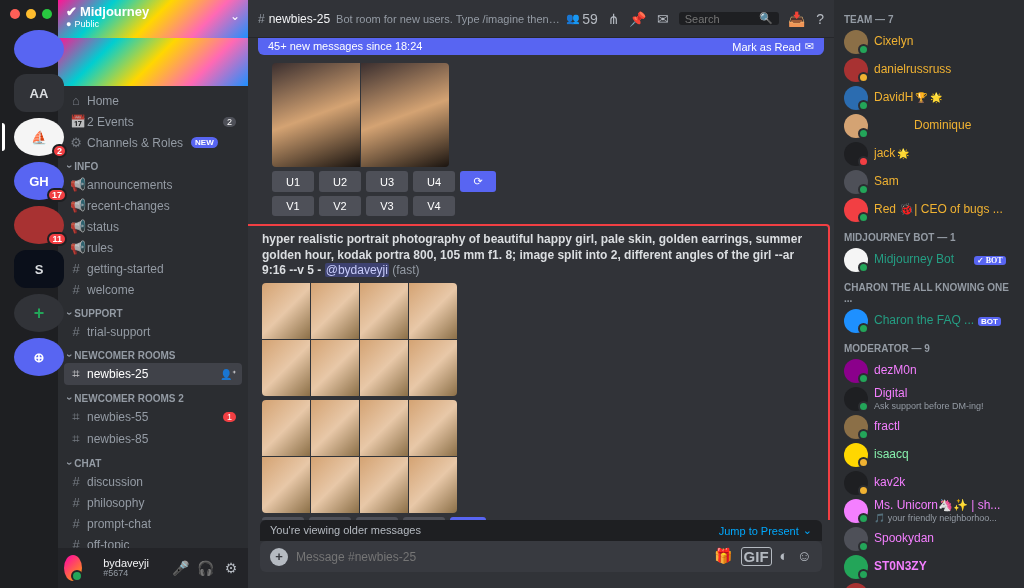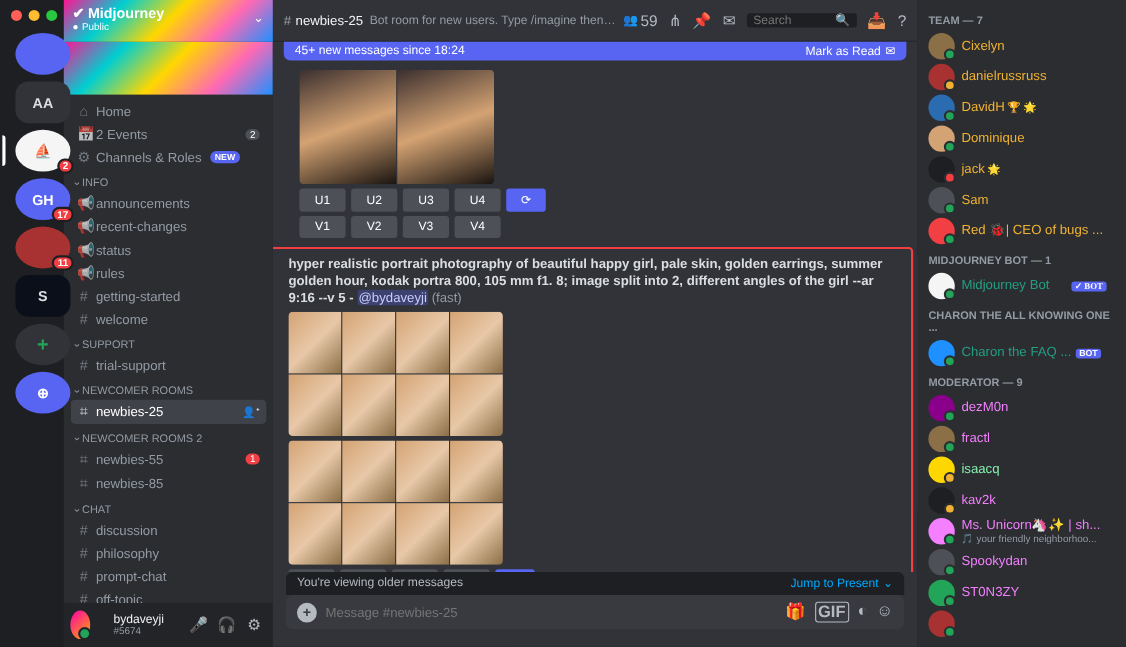--- a/index.html
+++ b/index.html
@@ -31,21 +31,21 @@
 .server-sub { font-size: 9px; color: #fff; display: flex; align-items: center; gap:3px; }
 .server-header .chev { position: absolute; right: 8px; top: 9px; color: #fff; font-size: 12px; }
 .banner-extra { height: 48px; background: linear-gradient(135deg,#ff1493,#00ced1,#ffd700,#ff69b4,#1e90ff); }
 .channel-scroll { flex: 1; overflow-y: auto; padding: 4px 6px; }
 .channel-scroll::-webkit-scrollbar { width: 0; }
 .ch-item { display: flex; align-items: center; gap: 5px; padding: 3px 6px; border-radius: 4px; color: #949ba4; font-size: 12px; cursor: pointer; position: relative; }
 .ch-item.selected { background: #404249; color: #fff; }
 .ch-item .micro-badge { background: #f23f43; color: #fff; font-size: 9px; padding: 0 4px; border-radius: 7px; margin-left: auto; }
 .ch-item .new-badge { background: #5865f2; color: #fff; font-size: 8px; padding: 1px 4px; border-radius: 6px; margin-left: 3px; font-weight: 600; }
 .ch-item .chev-ic { margin-left: auto; font-size: 10px; }
-.ch-cat { font-size: 10px; color: #949ba4; padding: 8px 4px 2px; display: flex; align-items: center; gap: 3px; text-transform: uppercase; cursor: pointer; }
+.ch-cat { font-size: 10px; color: #949ba4; padding: 8px 4px 2px; display: flex; align-items: center; gap: 3px; text-transform: uppercase; cursor: pointer; font-weight: bold; }
 .ch-cat::before { content: "›"; transform: rotate(90deg); display: inline-block; font-size: 10px; }
 .ch-icon { font-size: 13px; opacity: .7; width: 12px; text-align: center;}
 .num-badge { background: #4e5058; color: #fff; font-size: 9px; padding: 0 4px; border-radius: 7px; margin-left: auto; }
 
 .user-panel { height: 40px; background: #232428; display: flex; align-items: center; padding: 0 6px; gap: 21px; }
 .user-avatar { width: 26px; height: 26px; border-radius: 50%; background: linear-gradient(135deg,#f0a,#fa0); position: relative; }
 .user-avatar::after { content: ""; position: absolute; bottom: -1px; right: -1px; width: 8px; height: 8px; background: #23a559; border: 2px solid #232428; border-radius: 50%; }
 .user-info { flex: 1; line-height: 1.1; }
 .user-name { font-size: 11px; color: #f2f3f5; font-weight: 500; }
 .user-tag { font-size: 9px; color: #949ba4; }
@@ -364,21 +364,21 @@
       </div>
       <div class="member">
         <div class="mav online" style="background: rgb(43, 108, 176);"></div>
         <div class="minfo">
           <div class="mname" style="color: rgb(240, 178, 50);">DavidH<span class="emoj">🏆 🌟</span></div>
         </div>
       </div>
       <div class="member">
         <div class="mav online" style="background: rgb(212, 163, 115);"></div>
         <div class="minfo">
-          <div class="mname" style="color: rgb(240, 178, 50);">Dominique</div>
+          <div class="mname" style="color: rgb(240, 178, 50); margin-left: 40px;">Dominique</div>
         </div>
       </div>
       <div class="member">
         <div class="mav dnd" style="background: rgb(30, 31, 34);"></div>
         <div class="minfo">
           <div class="mname" style="color: rgb(240, 178, 50);">jack<span class="emoj">🌟</span></div>
         </div>
       </div>
       <div class="member">
         <div class="mav online" style="background: rgb(78, 80, 88);"></div>
@@ -404,20 +404,27 @@
         <div class="mav online" style="background: rgb(30, 144, 255);"></div>
         <div class="minfo">
           <div class="mname" style="color: rgb(36, 158, 131);">Charon the FAQ ...<span class="bot-tag" style="margin-left: 4px;">BOT</span></div>
         </div>
       </div>
       <div class="member-cat">MODERATOR — 9</div>
       <div class="member">
         <div class="mav online" style="background: rgb(139, 0, 139);"></div>
         <div class="minfo">
           <div class="mname" style="color: rgb(244, 127, 255);">dezM0n</div>
+        </div>
+      </div>
+      <div class="member">
+        <div class="mav online" style="background: rgb(30, 31, 34);"></div>
+        <div class="minfo">
+          <div class="mname" style="color: rgb(244, 127, 255);">Digital</div>
+          <div class="msub">Ask support before DM-ing!</div>
         </div>
       </div>
       <div class="member">
         <div class="mav online" style="background: rgb(139, 111, 71);"></div>
         <div class="minfo">
           <div class="mname" style="color: rgb(244, 127, 255);">fractl</div>
         </div>
       </div>
       <div class="member">
         <div class="mav idle" style="background: rgb(255, 215, 0);"></div>
@@ -440,20 +447,20 @@
       </div>
       <div class="member">
         <div class="mav online" style="background: rgb(78, 80, 88);"></div>
         <div class="minfo">
           <div class="mname" style="color: rgb(244, 127, 255);">Spookydan</div>
         </div>
       </div>
       <div class="member">
         <div class="mav online" style="background: rgb(35, 165, 89);"></div>
         <div class="minfo">
-          <div class="mname" style="color: rgb(244, 127, 255);">ST0N3ZY</div>
+          <div class="mname" style="color: rgb(244, 127, 255); font-weight: bold;">ST0N3ZY</div>
         </div>
       </div>
       <div class="member">
         <div class="mav online" style="background: rgb(168, 50, 50);"></div>
       </div>
     </div>
 </div>
 
 </body></html>

